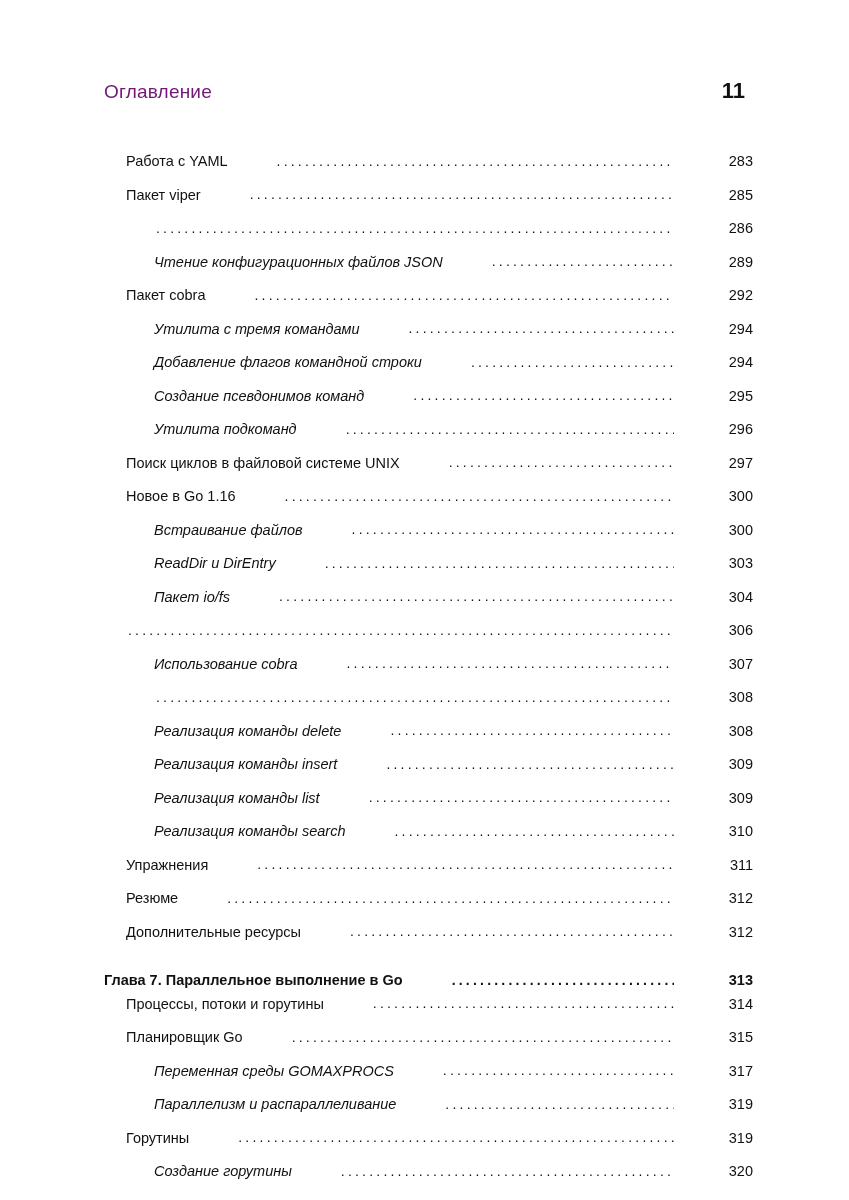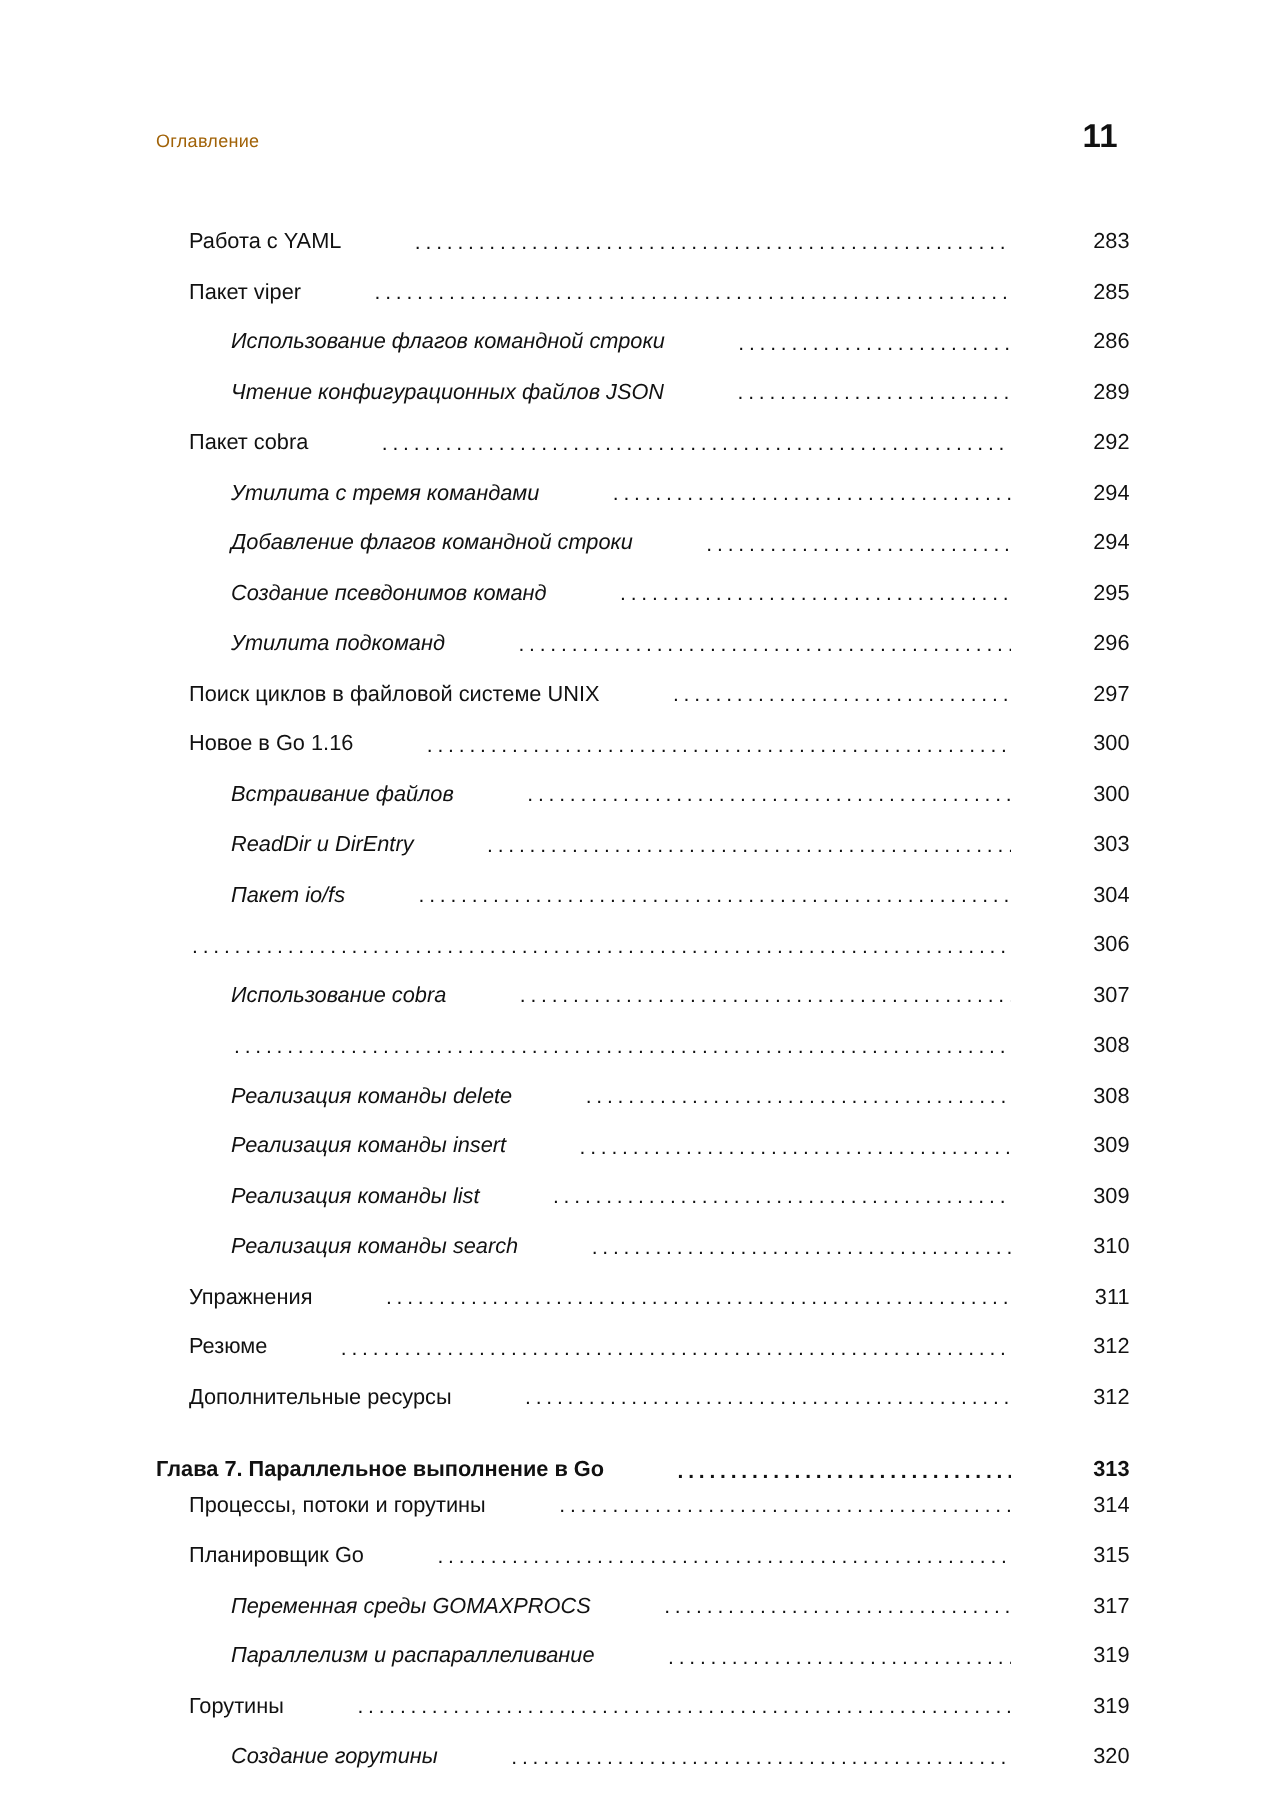--- a/index.html
+++ b/index.html
@@ -23,23 +23,23 @@
     box-sizing: border-box;
     padding: 78px 96px 60px 104px;
   }
   .header {
     display: flex;
     align-items: baseline;
     justify-content: space-between;
     margin-bottom: 50px;
   }
   .header-title {
-    font-size: 12px;
+    font-size: 19px;
     letter-spacing: 0.2px;
-    color: #a16207;
+    color: #701a75;
   }
   .header-page {
     font-size: 22px;
     font-weight: bold;
     color: #111;
     padding-right: 8px;
   }
   .toc {
     margin-top: 4px;
   }
@@ -104,21 +104,20 @@
         <span class="label">Работа с YAML</span>
         <span class="dots">..............................................................................................</span>
         <span class="pg">283</span>
       </div>
       <div class="entry lvl1">
         <span class="label">Пакет viper</span>
         <span class="dots">..............................................................................................</span>
         <span class="pg">285</span>
       </div>
       <div class="entry lvl2">
-        <span class="label">Использование флагов командной строки</span>
         <span class="dots">..............................................................................................</span>
         <span class="pg">286</span>
       </div>
       <div class="entry lvl2">
         <span class="label">Чтение конфигурационных файлов JSON</span>
         <span class="dots">..............................................................................................</span>
         <span class="pg">289</span>
       </div>
       <div class="entry lvl1">
         <span class="label">Пакет cobra</span>

